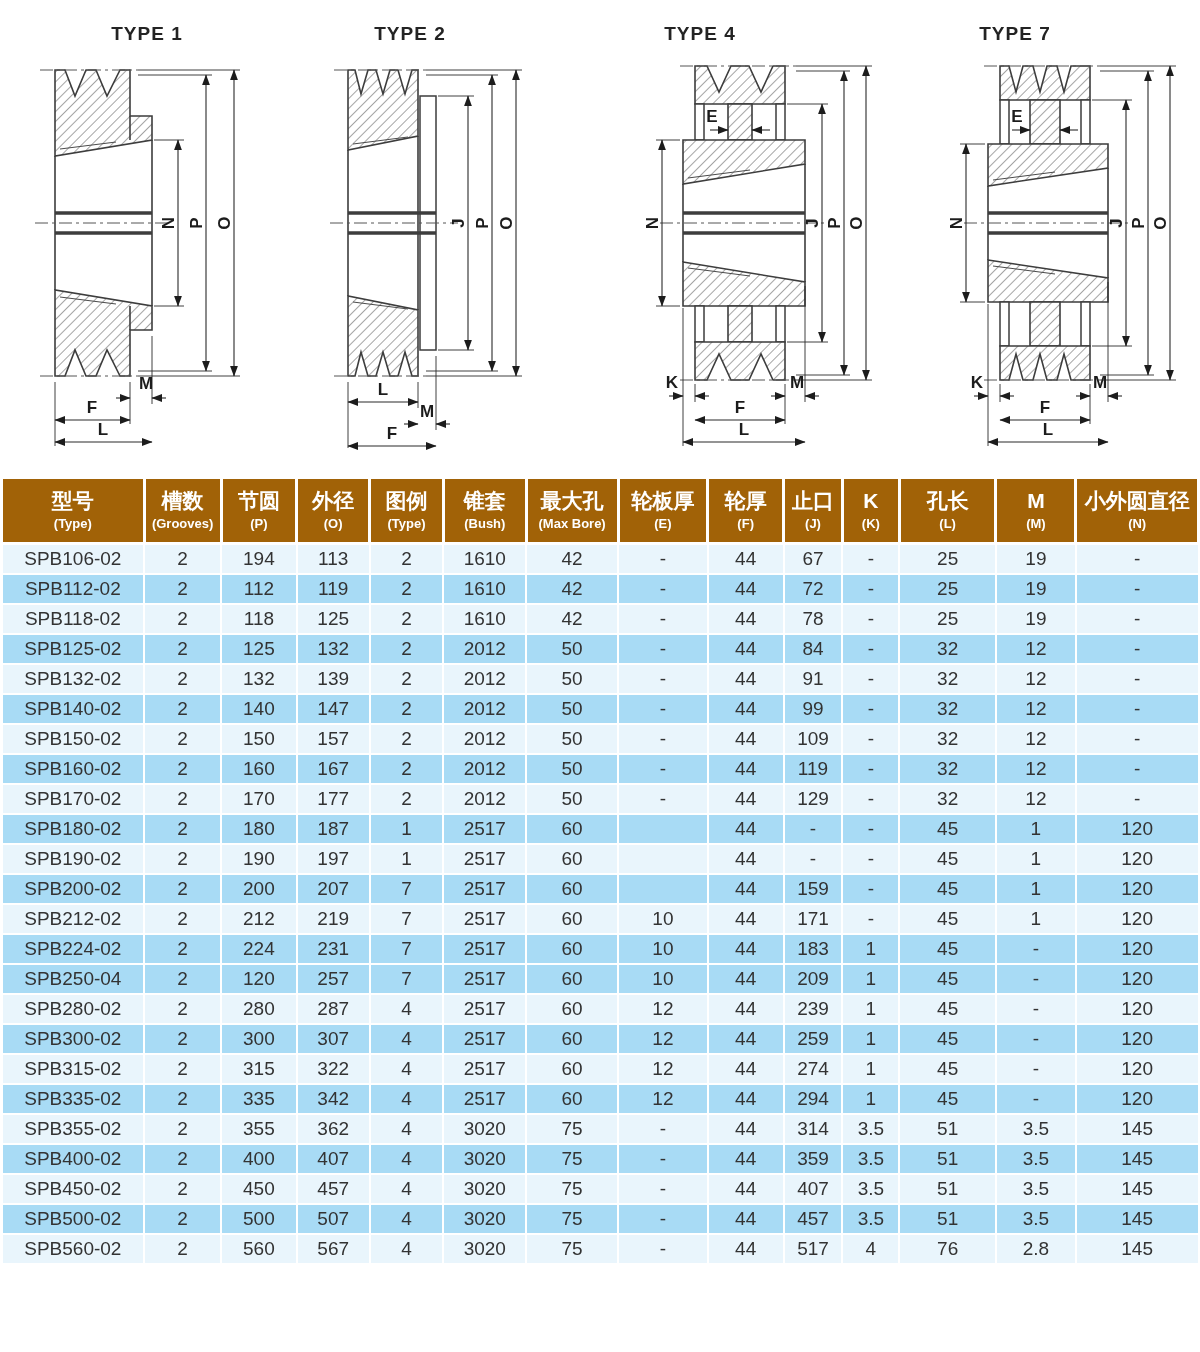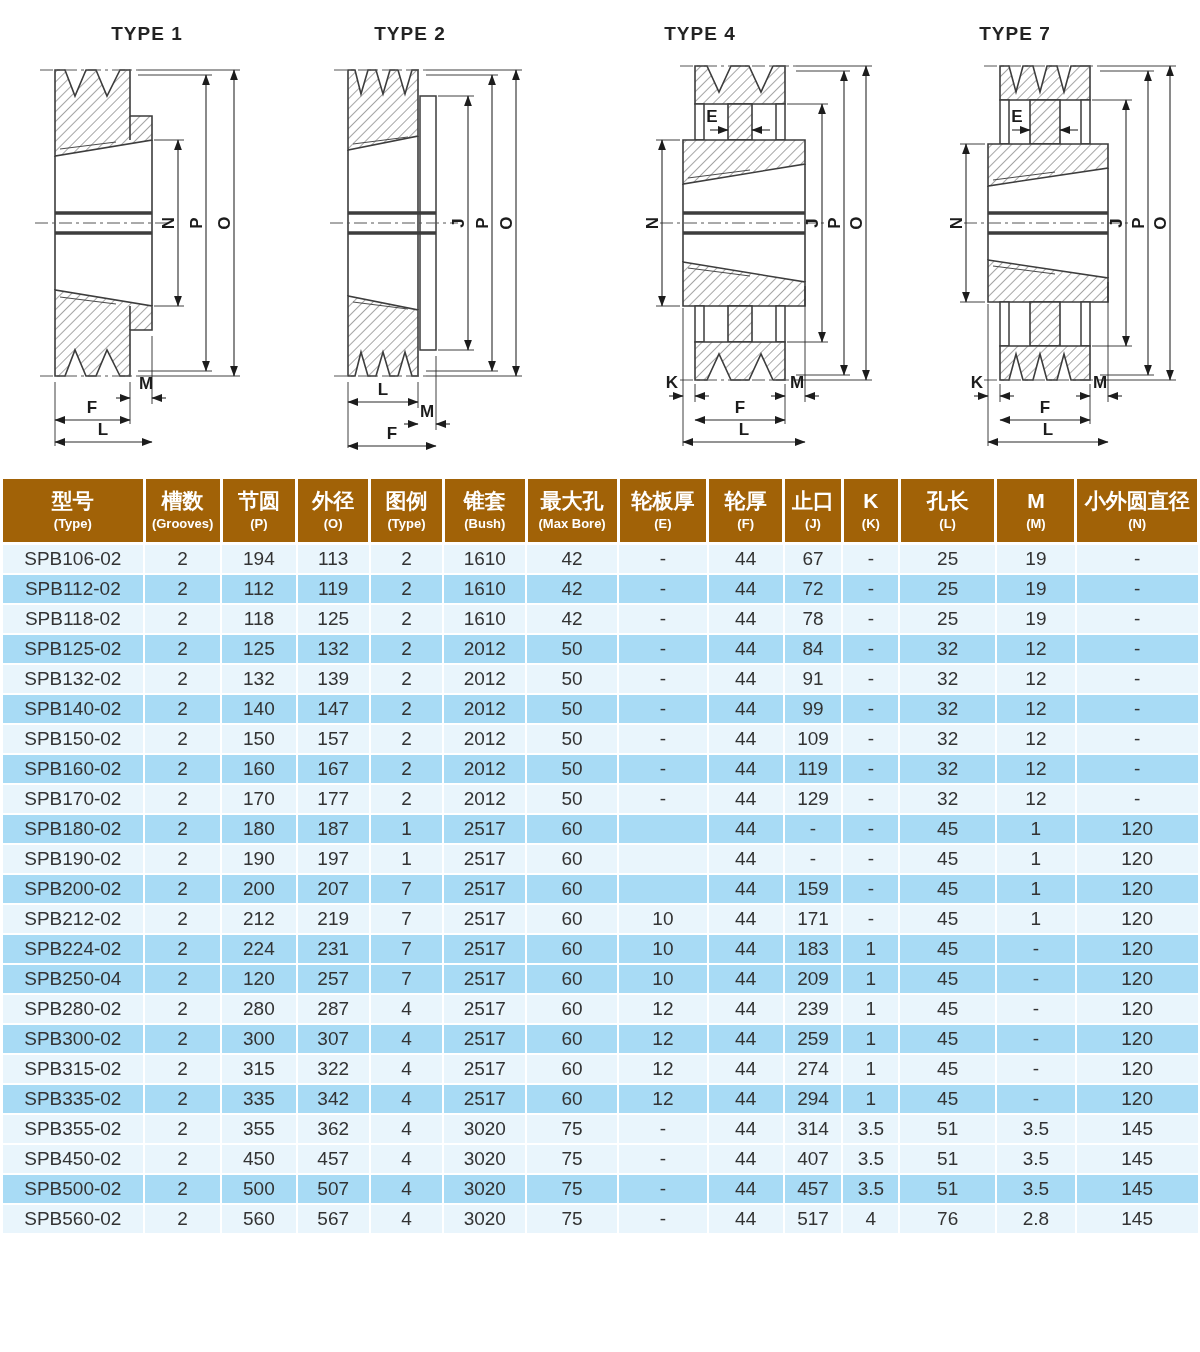--- a/index.html
+++ b/index.html
@@ -665,20 +665,36 @@
         <td>3020</td>
         <td>75</td>
         <td>-</td>
         <td>44</td>
         <td>314</td>
         <td>3.5</td>
         <td>51</td>
         <td>3.5</td>
         <td>145</td>
       </tr>
+      <tr class="odd">
+        <td>SPB400-02</td>
+        <td>2</td>
+        <td>400</td>
+        <td>407</td>
+        <td>4</td>
+        <td>3020</td>
+        <td>75</td>
+        <td>-</td>
+        <td>44</td>
+        <td>359</td>
+        <td>3.5</td>
+        <td>51</td>
+        <td>3.5</td>
+        <td>145</td>
+      </tr>
       <tr class="even">
         <td>SPB450-02</td>
         <td>2</td>
         <td>450</td>
         <td>457</td>
         <td>4</td>
         <td>3020</td>
         <td>75</td>
         <td>-</td>
         <td>44</td>

